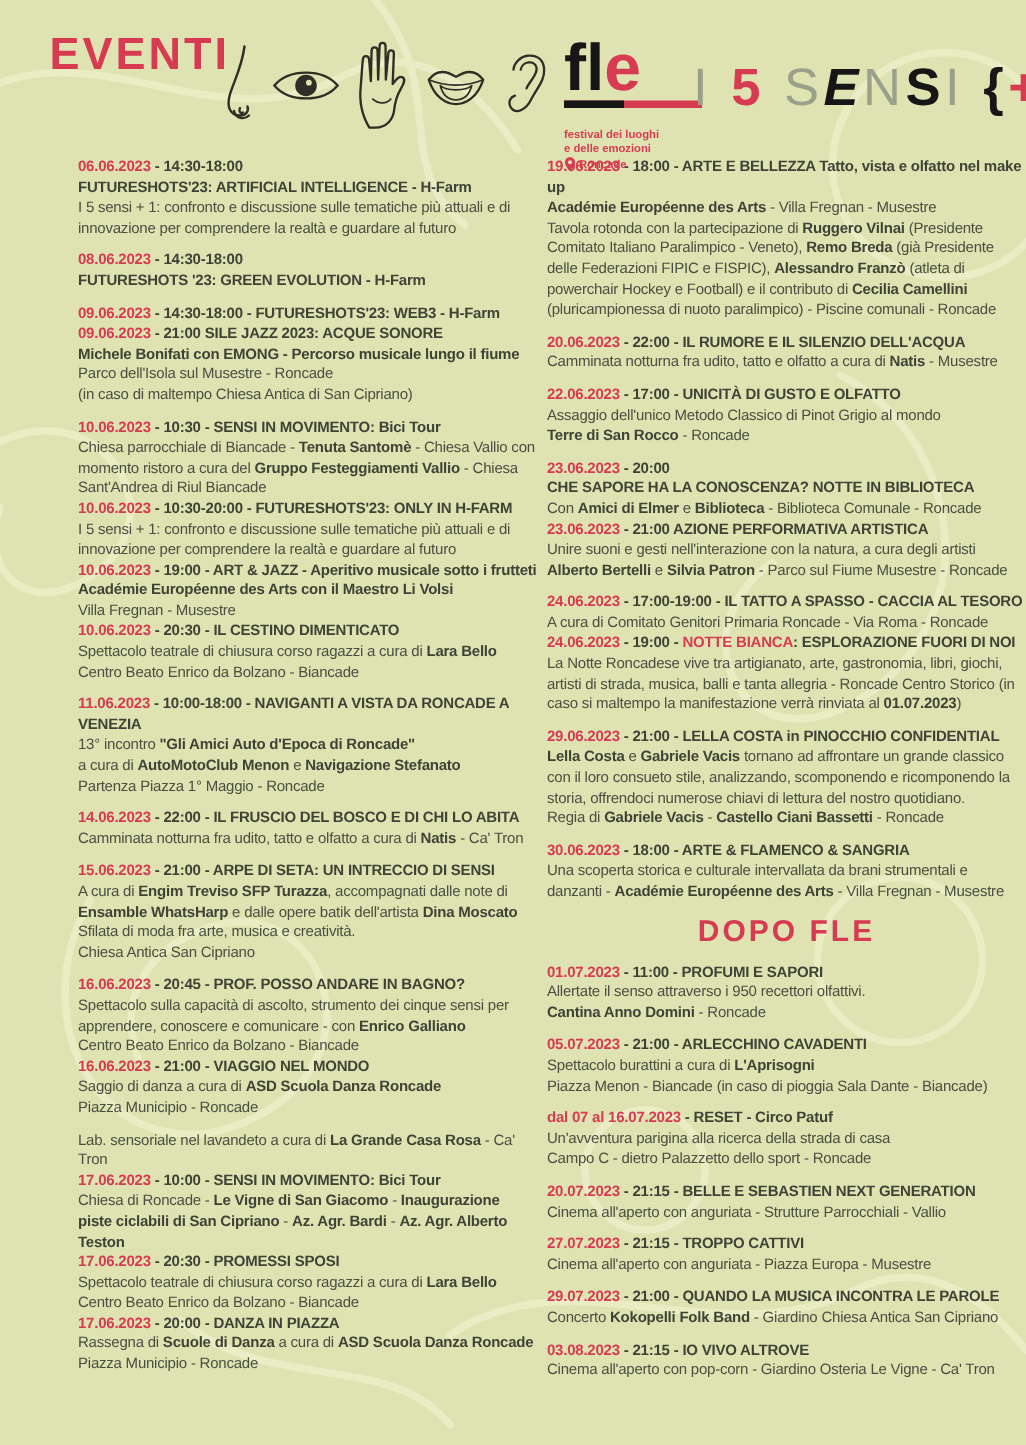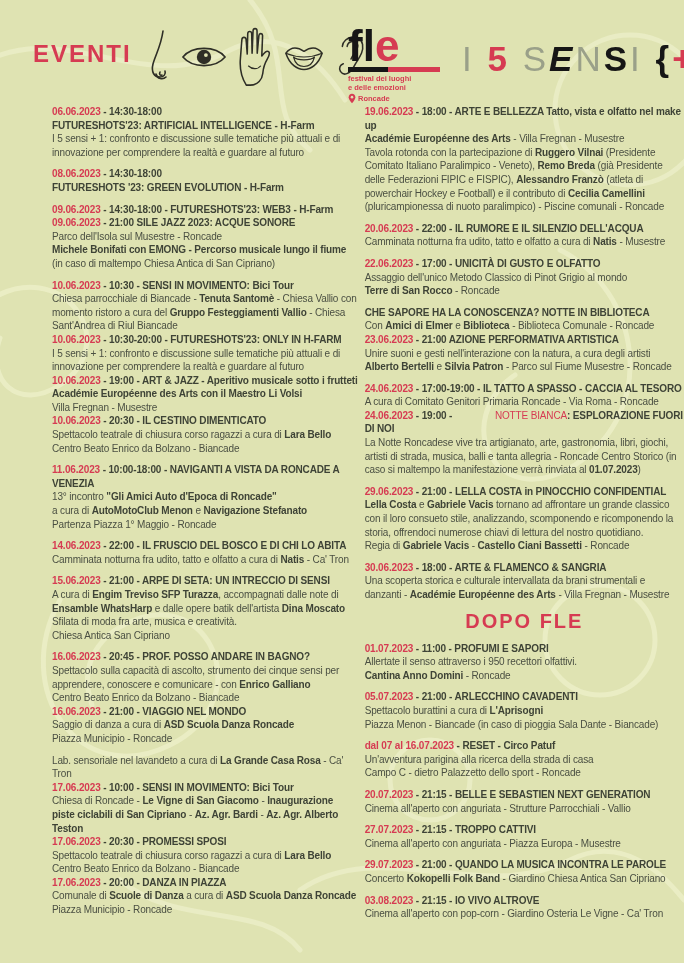--- a/index.html
+++ b/index.html
@@ -18,52 +18,52 @@
     color:var(--ink);
     position:relative;
   }
   .poster{position:relative;width:684px;height:963px;overflow:hidden;}
   .doodles{position:absolute;inset:0;z-index:0;}
   .content{position:relative;z-index:1;}
 
   
   .header{position:relative;height:105px;}
   .eventi{
-    position:absolute;left:33px;top:40px;
-    font-size:24px;font-weight:800;letter-spacing:2px;color:var(--red);
+    position:absolute;left:33px;top:20px;
+    font-size:30px;font-weight:800;letter-spacing:2px;color:var(--red);
   }
   .senses{position:absolute;left:146px;top:18px;display:flex;align-items:center;gap:9px;height:78px;}
   .senses svg{display:block;}
-  .fle{position:absolute;left:348px;top:26px;width:100px;}
+  .fle{position:absolute;left:376px;top:26px;width:100px;}
   .fle-word{font-weight:800;font-size:44px;line-height:40px;letter-spacing:0px;}
   .fle-fl{color:#161616;}
   .fle-e{color:var(--red);}
   .fle-bar{height:5px;background:var(--red);width:92px;margin-top:1px;position:relative;}
   .fle-bar::before{content:"";position:absolute;left:0;top:0;width:40px;height:5px;background:#161616;}
-  .fle-sub{margin-top:3px;font-size:7.5px;line-height:8.5px;font-weight:700;color:var(--red);}
+  .fle-sub{margin-top:14px;font-size:7.5px;line-height:8.5px;font-weight:700;color:var(--red);}
   .fle-place{display:flex;align-items:center;gap:2px;margin-top:1px;font-size:7.5px;font-weight:700;color:var(--red);}
   .sensi-title{
     position:absolute;left:462px;top:40px;
     font-size:35px;line-height:38px;letter-spacing:3px;white-space:nowrap;
   }
   .sensi-title .t-l{color:var(--light-letter);font-weight:400;}
   .sensi-title .t-b{color:#161616;font-weight:800;}
   .sensi-title .t-e{color:#161616;font-weight:800;font-style:italic;}
   .sensi-title .t-r{color:var(--red);font-weight:800;}
 
   
   .cols{display:flex;padding-left:52px;}
   .col-left{width:313px;margin-right:7px;}
   .col-right{width:327px;}
   .eline{font-size:10px;line-height:13.6px;letter-spacing:-0.15px;}
   .group{margin-bottom:8px;}
   .s-d{color:var(--red);font-weight:700;}
   .s-b{color:var(--ink-strong);font-weight:700;}
   .s-n{color:var(--ink);}
-  .s-r{color:var(--red);font-weight:400;margin-left:40px;}
+  .s-r{color:var(--red);font-weight:700;}
   .dopo-fle{
     text-align:center;color:var(--red);font-weight:700;
     font-size:20px;letter-spacing:2px;margin:7px 0 9px 0;
   }
 </style>
 </head>
 <body>
 
 <div class="poster">
 
@@ -149,22 +149,22 @@
             <div class="eline"><span class="s-b">FUTURESHOTS'23: ARTIFICIAL INTELLIGENCE - H-Farm</span></div>
             <div class="eline"><span class="s-n">I 5 sensi + 1: confronto e discussione sulle tematiche più attuali e di innovazione per comprendere la realtà e guardare al futuro</span></div>
           </div>
           <div class="group">
             <div class="eline"><span class="s-d">08.06.2023</span><span class="s-b"> - 14:30-18:00</span></div>
             <div class="eline"><span class="s-b">FUTURESHOTS '23: GREEN EVOLUTION - H-Farm</span></div>
           </div>
           <div class="group">
             <div class="eline"><span class="s-d">09.06.2023</span><span class="s-b"> - 14:30-18:00 - FUTURESHOTS'23: WEB3 - H-Farm</span></div>
             <div class="eline"><span class="s-d">09.06.2023</span><span class="s-b"> - 21:00 SILE JAZZ 2023: ACQUE SONORE</span></div>
+            <div class="eline"><span class="s-b">Michele Bonifati con EMONG - Percorso musicale lungo il fiume</span></div>
             <div class="eline"><span class="s-n">Parco dell'Isola sul Musestre - Roncade</span></div>
-            <div class="eline"><span class="s-b">Michele Bonifati con EMONG - Percorso musicale lungo il fiume</span></div>
             <div class="eline"><span class="s-n">(in caso di maltempo Chiesa Antica di San Cipriano)</span></div>
           </div>
           <div class="group">
             <div class="eline"><span class="s-d">10.06.2023</span><span class="s-b"> - 10:30 - SENSI IN MOVIMENTO: Bici Tour</span></div>
             <div class="eline"><span class="s-n">Chiesa parrocchiale di Biancade - </span><span class="s-b">Tenuta Santomè</span><span class="s-n"> - Chiesa Vallio con momento ristoro a cura del </span><span class="s-b">Gruppo Festeggiamenti Vallio</span><span class="s-n"> - Chiesa Sant'Andrea di Riul Biancade</span></div>
             <div class="eline"><span class="s-d">10.06.2023</span><span class="s-b"> - 10:30-20:00 - FUTURESHOTS'23: ONLY IN H-FARM</span></div>
             <div class="eline"><span class="s-n">I 5 sensi + 1: confronto e discussione sulle tematiche più attuali e di innovazione per comprendere la realtà e guardare al futuro</span></div>
             <div class="eline"><span class="s-d">10.06.2023</span><span class="s-b"> - 19:00 - ART &amp; JAZZ - Aperitivo musicale sotto i frutteti</span></div>
             <div class="eline"><span class="s-b">Académie Européenne des Arts con il Maestro Li Volsi</span></div>
             <div class="eline"><span class="s-n">Villa Fregnan - Musestre</span></div>
@@ -197,41 +197,42 @@
             <div class="eline"><span class="s-n">Piazza Municipio - Roncade</span></div>
           </div>
           <div class="group">
             <div class="eline"><span class="s-n">Lab. sensoriale nel lavandeto a cura di </span><span class="s-b">La Grande Casa Rosa</span><span class="s-n"> - Ca' Tron</span></div>
             <div class="eline"><span class="s-d">17.06.2023</span><span class="s-b"> - 10:00 - SENSI IN MOVIMENTO: Bici Tour</span></div>
             <div class="eline"><span class="s-n">Chiesa di Roncade - </span><span class="s-b">Le Vigne di San Giacomo</span><span class="s-n"> - </span><span class="s-b">Inaugurazione piste ciclabili di San Cipriano</span><span class="s-n"> - </span><span class="s-b">Az. Agr. Bardi</span><span class="s-n"> - </span><span class="s-b">Az. Agr. Alberto Teston</span></div>
             <div class="eline"><span class="s-d">17.06.2023</span><span class="s-b"> - 20:30 - PROMESSI SPOSI</span></div>
             <div class="eline"><span class="s-n">Spettacolo teatrale di chiusura corso ragazzi a cura di </span><span class="s-b">Lara Bello</span></div>
             <div class="eline"><span class="s-n">Centro Beato Enrico da Bolzano - Biancade</span></div>
             <div class="eline"><span class="s-d">17.06.2023</span><span class="s-b"> - 20:00 - DANZA IN PIAZZA</span></div>
-            <div class="eline"><span class="s-n">Comunale di </span><span class="s-b">Scuole di Danza</span><span class="s-n"> a cura di </span><span class="s-b">ASD Scuola Danza Roncade</span></div>
+            <div class="eline"><span class="s-n">Rassegna di </span><span class="s-b">Scuole di Danza</span><span class="s-n"> a cura di </span><span class="s-b">ASD Scuola Danza Roncade</span></div>
             <div class="eline"><span class="s-n">Piazza Municipio - Roncade</span></div>
           </div>
         </div>
       <div class="col-right">
         <div>
             <div class="group">
               <div class="eline"><span class="s-d">19.06.2023</span><span class="s-b"> - 18:00 - ARTE E BELLEZZA Tatto, vista e olfatto nel make up</span></div>
               <div class="eline"><span class="s-b">Académie Européenne des Arts</span><span class="s-n"> - Villa Fregnan - Musestre</span></div>
               <div class="eline"><span class="s-n">Tavola rotonda con la partecipazione di </span><span class="s-b">Ruggero Vilnai</span><span class="s-n"> (Presidente Comitato Italiano Paralimpico - Veneto), </span><span class="s-b">Remo Breda</span><span class="s-n"> (già Presidente delle Federazioni FIPIC e FISPIC), </span><span class="s-b">Alessandro Franzò</span><span class="s-n"> (atleta di powerchair Hockey e Football) e il contributo di </span><span class="s-b">Cecilia Camellini</span><span class="s-n"> (pluricampionessa di nuoto paralimpico) - Piscine comunali - Roncade</span></div>
             </div>
             <div class="group">
               <div class="eline"><span class="s-d">20.06.2023</span><span class="s-b"> - 22:00 - IL RUMORE E IL SILENZIO DELL'ACQUA</span></div>
               <div class="eline"><span class="s-n">Camminata notturna fra udito, tatto e olfatto a cura di </span><span class="s-b">Natis</span><span class="s-n"> - Musestre</span></div>
             </div>
             <div class="group">
               <div class="eline"><span class="s-d">22.06.2023</span><span class="s-b"> - 17:00 - UNICITÀ DI GUSTO E OLFATTO</span></div>
               <div class="eline"><span class="s-n">Assaggio dell'unico Metodo Classico di Pinot Grigio al mondo</span></div>
               <div class="eline"><span class="s-b">Terre di San Rocco</span><span class="s-n"> - Roncade</span></div>
             </div>
             <div class="group">
+              <div class="eline"><span class="s-d">23.06.2023</span><span class="s-b"> - 20:00</span></div>
               <div class="eline"><span class="s-b">CHE SAPORE HA LA CONOSCENZA? NOTTE IN BIBLIOTECA</span></div>
               <div class="eline"><span class="s-n">Con </span><span class="s-b">Amici di Elmer</span><span class="s-n"> e </span><span class="s-b">Biblioteca</span><span class="s-n"> - Biblioteca Comunale - Roncade</span></div>
               <div class="eline"><span class="s-d">23.06.2023</span><span class="s-b"> - 21:00 AZIONE PERFORMATIVA ARTISTICA</span></div>
               <div class="eline"><span class="s-n">Unire suoni e gesti nell'interazione con la natura, a cura degli artisti </span><span class="s-b">Alberto Bertelli</span><span class="s-n"> e </span><span class="s-b">Silvia Patron</span><span class="s-n"> - Parco sul Fiume Musestre - Roncade</span></div>
             </div>
             <div class="group">
               <div class="eline"><span class="s-d">24.06.2023</span><span class="s-b"> - 17:00-19:00 - IL TATTO A SPASSO - CACCIA AL TESORO</span></div>
               <div class="eline"><span class="s-n">A cura di Comitato Genitori Primaria Roncade - Via Roma - Roncade</span></div>
               <div class="eline"><span class="s-d">24.06.2023</span><span class="s-b"> - 19:00 - </span><span class="s-r">NOTTE BIANCA</span><span class="s-b">: ESPLORAZIONE FUORI DI NOI</span></div>
               <div class="eline"><span class="s-n">La Notte Roncadese vive tra artigianato, arte, gastronomia, libri, giochi, artisti di strada, musica, balli e tanta allegria - Roncade Centro Storico (in caso si maltempo la manifestazione verrà rinviata al </span><span class="s-b">01.07.2023</span><span class="s-n">)</span></div>

